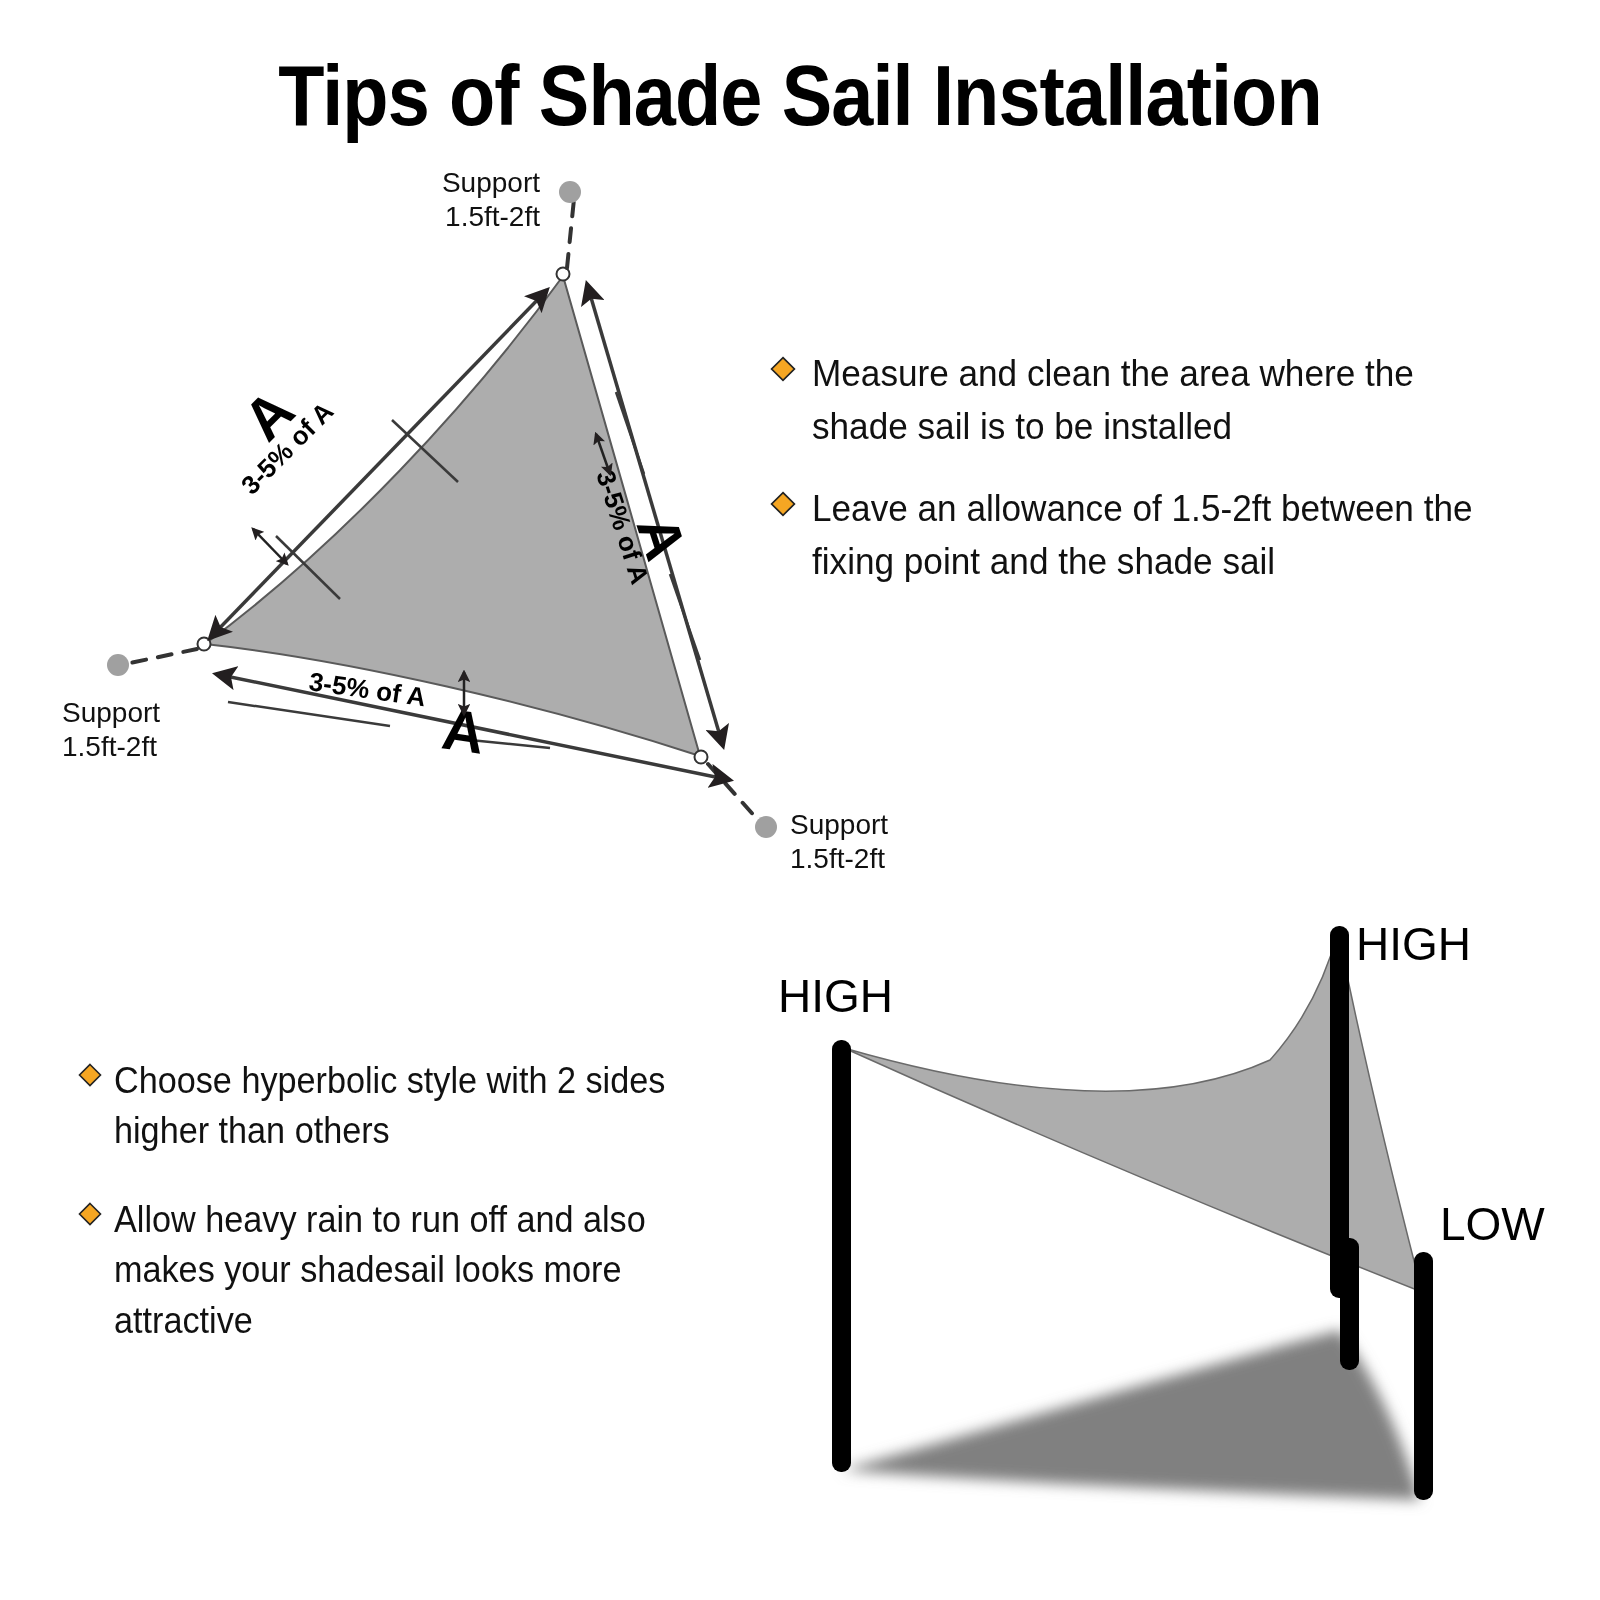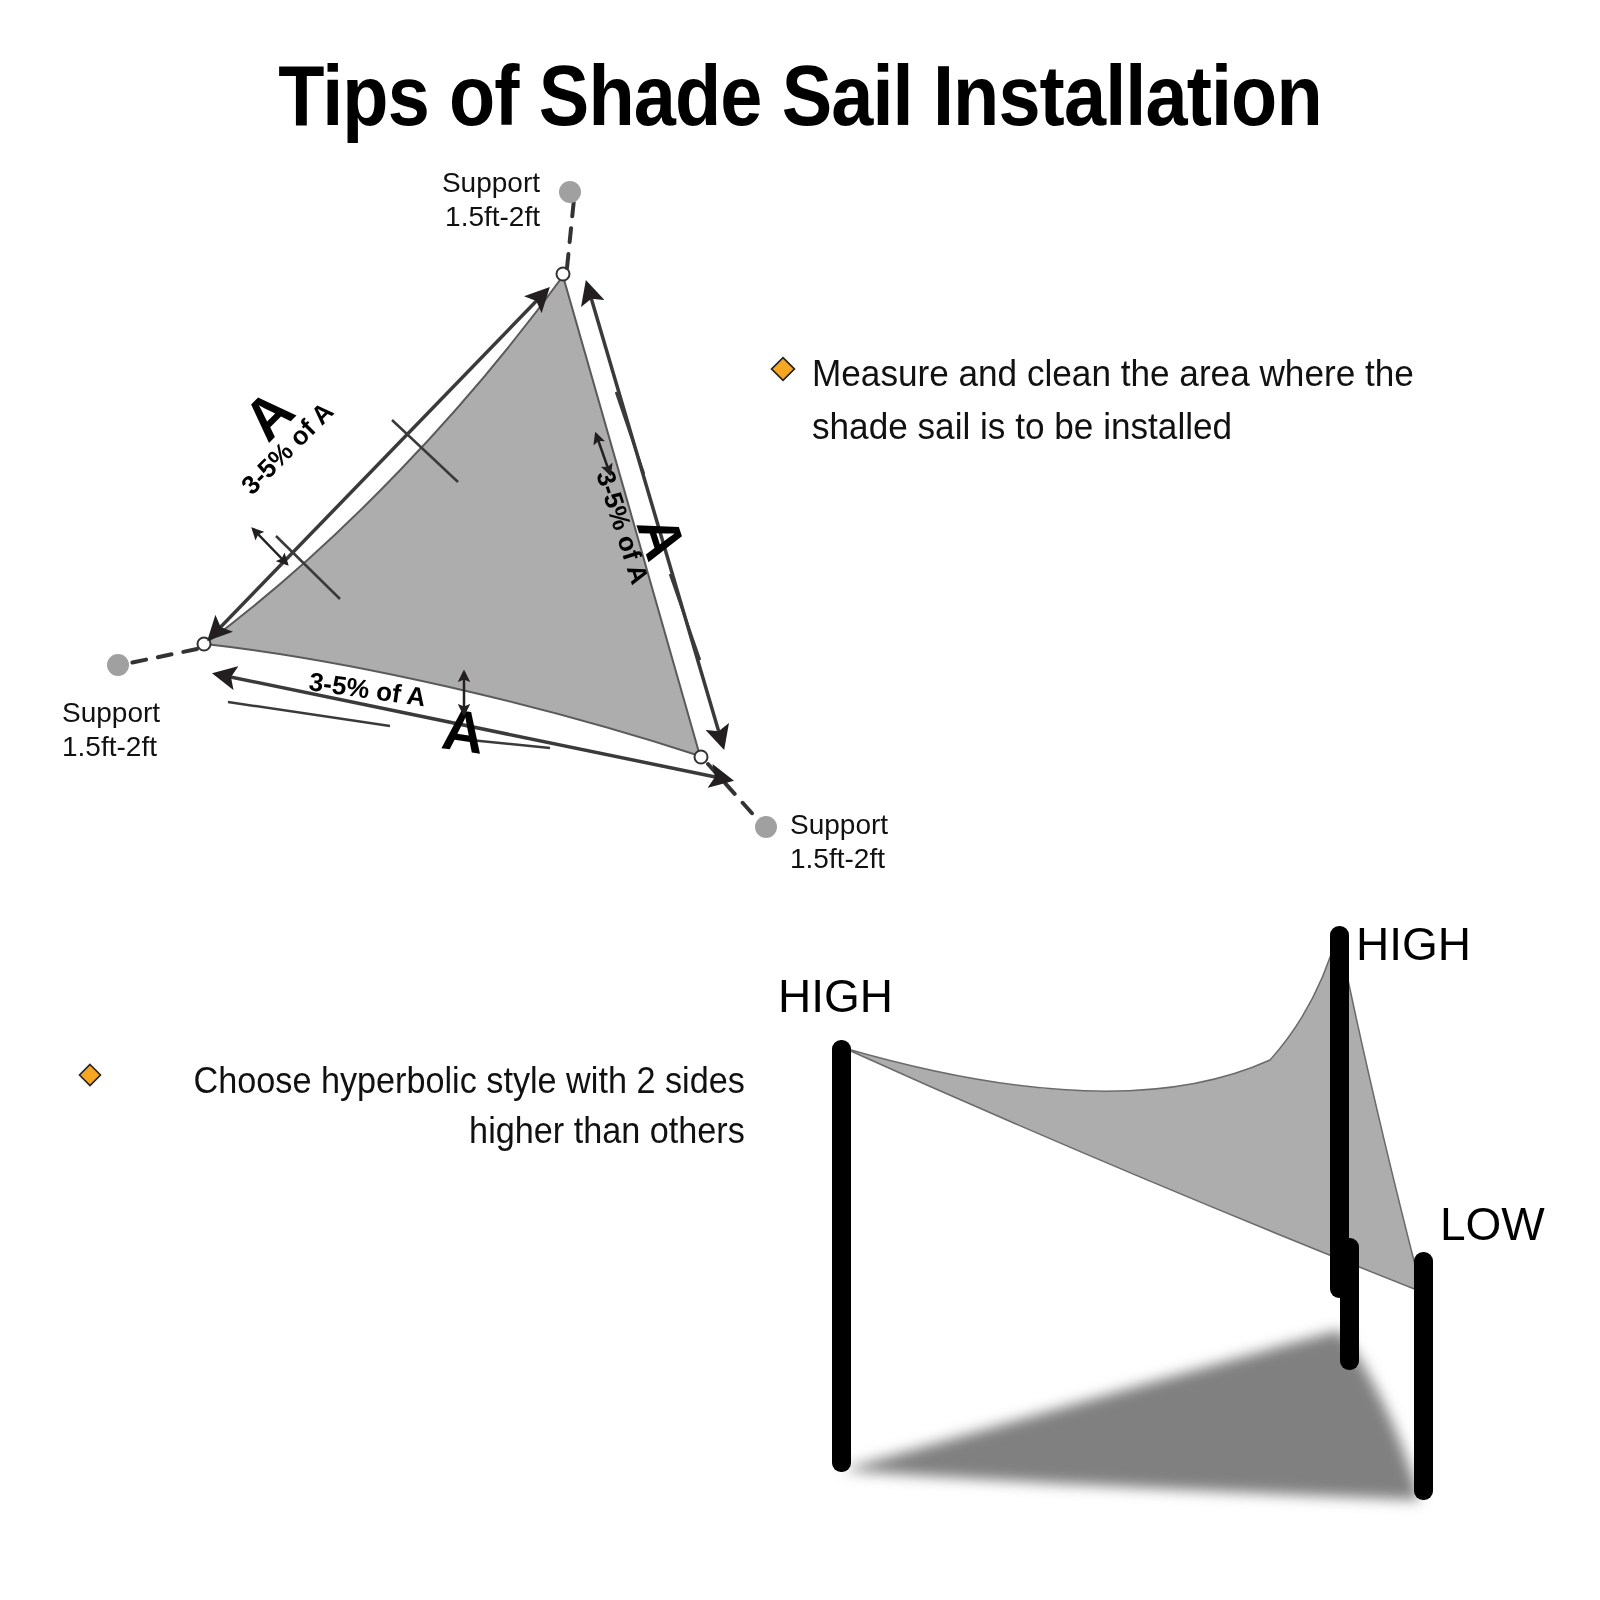--- a/index.html
+++ b/index.html
@@ -57,21 +57,20 @@
   }
   #bullets-right {
     left: 770px;
     top: 332px;
     width: 780px;
   }
   #bullets-left {
     left: 78px;
     top: 1040px;
     width: 700px;
-    text-align: right;
   }
   .bullet-item {
     display: flex;
     align-items: flex-start;
     margin-bottom: 30px;
     margin-top: 16px;
   }
   #bullets-left .bullet-item { margin-bottom: 38px; }
   .bullet-marker {
     flex: 0 0 auto;
@@ -249,27 +248,43 @@
 
   <div class="bullet-item">
     <span class="bullet-marker">
       <svg class="diamond-svg" viewBox="0 0 24 24">
           <polygon points="12,1.5 22.5,12 12,22.5 1.5,12" fill="#F5A623" stroke="#222222" stroke-width="1.6"></polygon>
         </svg>
     </span>
     <span class="bullet-text">Measure and clean the area where the shade sail is to be installed</span>
   </div>
 
+  <div class="bullet-item">
+    <span class="bullet-marker">
+      <svg class="diamond-svg" viewBox="0 0 24 24">
+          <polygon points="12,1.5 22.5,12 12,22.5 1.5,12" fill="#F5A623" stroke="#222222" stroke-width="1.6"></polygon>
+        </svg>
+    </span>
+    <span class="bullet-text">Leave an allowance of 1.5-2ft between the fixing point and the shade sail</span>
+  </div>
 
 </div>
 
 <div class="bullet-list" id="bullets-left">
 
   <div class="bullet-item">
     <span class="bullet-marker">
       <svg class="diamond-svg" viewBox="0 0 24 24">
           <polygon points="12,1.5 22.5,12 12,22.5 1.5,12" fill="#F5A623" stroke="#222222" stroke-width="1.6"></polygon>
         </svg>
     </span>
     <span class="bullet-text">Choose hyperbolic style with 2 sides higher than others</span>
   </div>
 
+  <div class="bullet-item">
+    <span class="bullet-marker">
+      <svg class="diamond-svg" viewBox="0 0 24 24">
+          <polygon points="12,1.5 22.5,12 12,22.5 1.5,12" fill="#F5A623" stroke="#222222" stroke-width="1.6"></polygon>
+        </svg>
+    </span>
+    <span class="bullet-text">Allow heavy rain to run off and also makes your shadesail looks more attractive</span>
+  </div>
 </div>
 
 </body></html>

